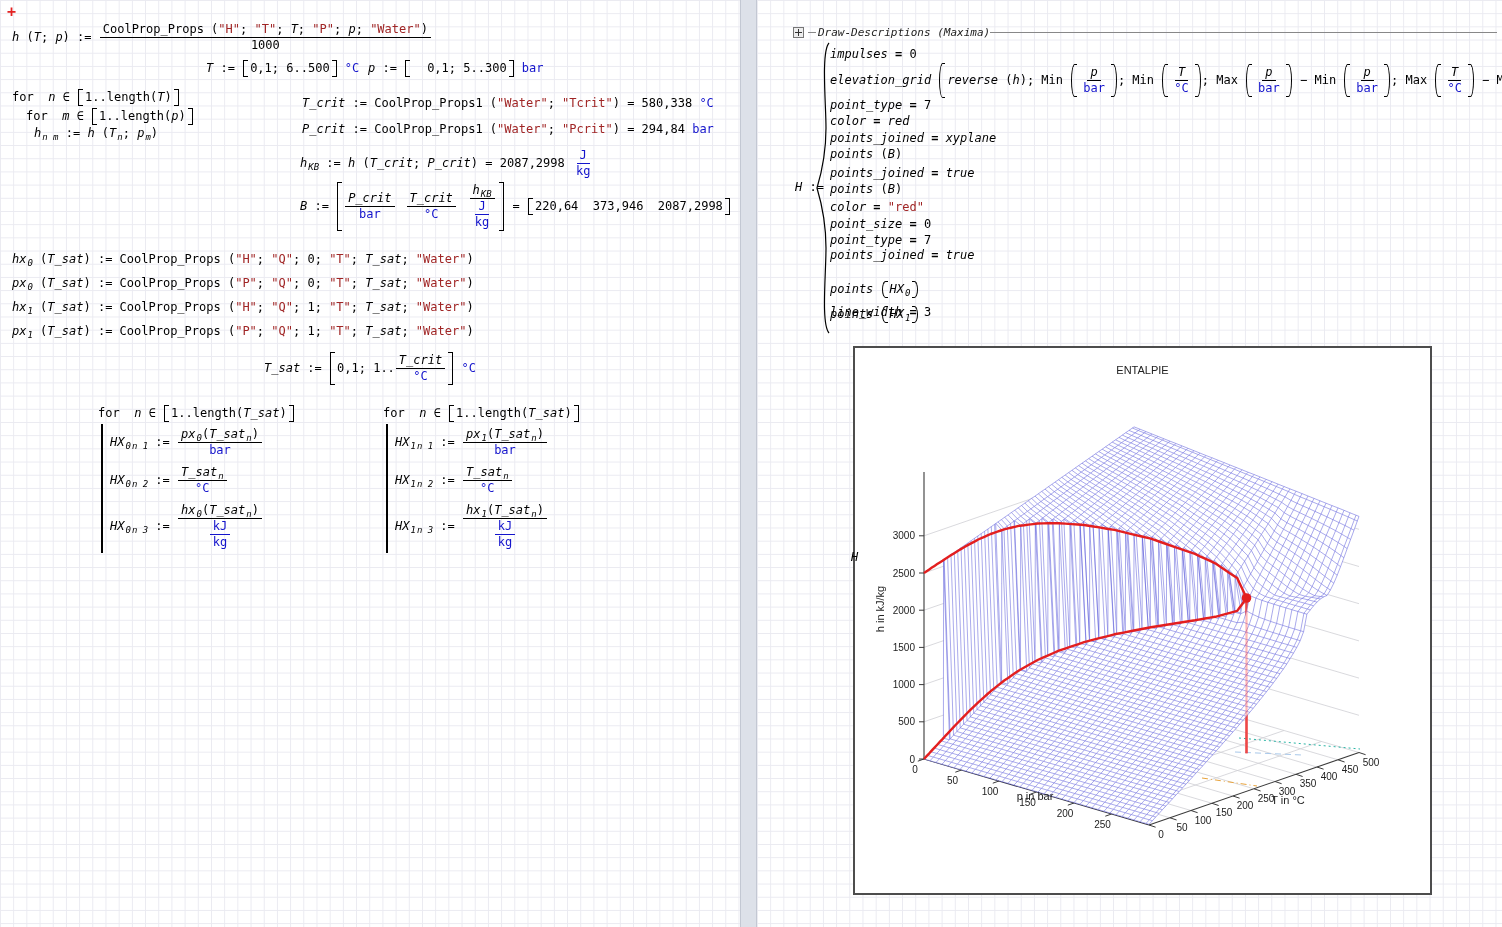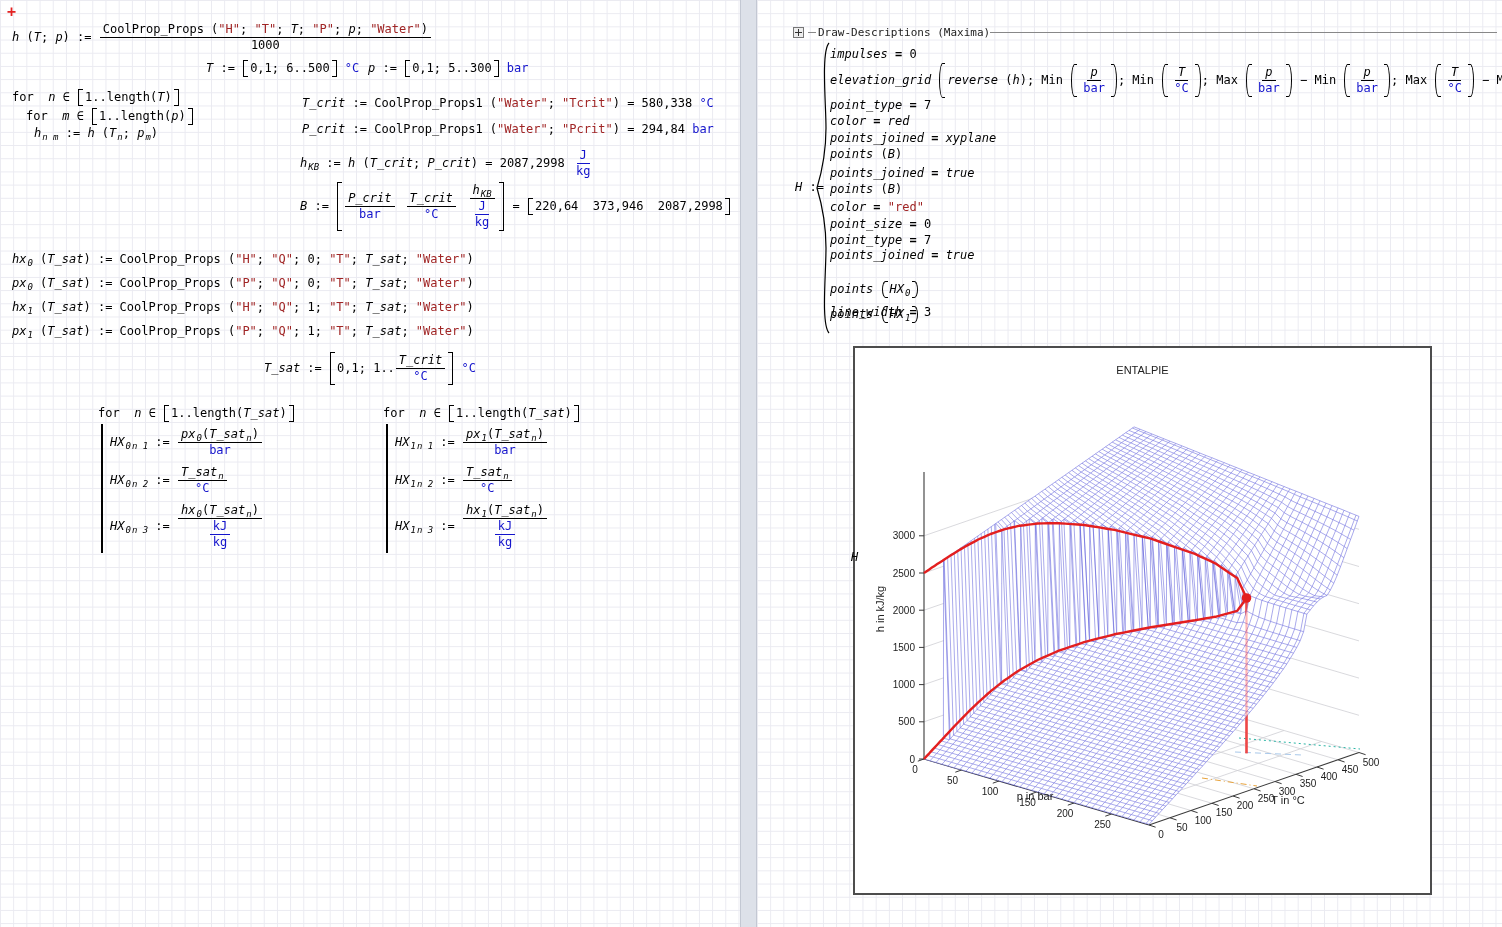--- a/index.html
+++ b/index.html
@@ -30,42 +30,42 @@
   .bkl{border-right:none;margin:0 2px 0 1px;}
   .bkr{border-left:none;margin:0 1px 0 2px;}
   .pp{width:5px;align-self:stretch;border:1.2px solid #000;min-height:14px;}
   .ppl{border-right:none;border-radius:60% 0 0 60%/50% 0 0 50%;margin:0 2px 0 1px;}
   .ppr{border-left:none;border-radius:0 60% 60% 0/0 50% 50% 0;margin:0 1px 0 2px;}
   .grp{display:inline-flex;align-items:center;}
   .loopbody{border-left:2px solid #000;margin-left:3px;margin-top:2px;padding:3px 0 3px 7px;
     display:flex;flex-direction:column;gap:7px;align-items:flex-start;}
   .loopwrap{display:flex;flex-direction:column;align-items:flex-start;}
   
-  #area-header{left:793px;top:26px;display:flex;align-items:center;font-size:11px;color:#222;}
+  #area-header{left:793px;top:26px;display:flex;align-items:center;font-size:11px;color:#222;font-style:italic;}
   #collapse-icon{width:9px;height:9px;border:1px solid #777;background:#eee;display:inline-block;position:relative;margin-right:2px;}
   #collapse-icon:before{content:"";position:absolute;left:1px;right:1px;top:3.5px;height:1px;background:#333;}
   #collapse-icon:after{content:"";position:absolute;top:1px;bottom:1px;left:3.5px;width:1px;background:#333;}
   #area-line{position:absolute;top:32px;left:990px;width:507px;height:0;border-top:1px solid #888;}
   #area-dash{width:8px;height:0;border-top:1px solid #888;margin:0 2px;}
   
   #plot-frame{left:853px;top:346px;width:579px;height:549px;background:#fff;border:2px solid #4d4d4d;box-sizing:border-box;}
   #plot-svg{position:absolute;left:0;top:0;}
   .plot-label{position:absolute;font-family:"Liberation Sans","DejaVu Sans",sans-serif;font-size:11px;color:#222;text-align:center;}
   #plot-caption{left:851px;top:896px;font-size:12px;font-style:italic;color:#000;}
   #cursor-plus{left:7px;top:6px;color:#e32222;font-size:15px;font-weight:bold;line-height:12px;}
 </style>
 </head>
 <body>
 
 <div class="page" id="pageL">
   <div class="abs" id="cursor-plus">+</div>
   <div id="formulas-left">
       <div class="mrow abs" style="left: 12px; top: 22px;"><span class="v">h</span><span> (</span><span class="v">T</span><span>; </span><span class="v">p</span><span>) := </span><span class="fr"><span class="nu"><span>CoolProp_Props </span><span>(</span><span class="s">"H"</span><span>; </span><span class="s">"T"</span><span>; </span><span class="v">T</span><span>; </span><span class="s">"P"</span><span>; </span><span class="v">p</span><span>; </span><span class="s">"Water"</span><span>)</span></span><span class="de"><span>1000</span></span></span></div>
       <div class="mrow abs" style="left: 206px; top: 60px;"><span class="v">T</span><span> := </span><span class="grp"><span class="bk bkl"></span><span class="grp" style="padding: 1px 0px;"><span>0,1; 6..500</span></span><span class="bk bkr"></span></span><span> </span><span class="u">°C</span></div>
-      <div class="mrow abs" style="left: 368px; top: 60px;"><span class="v">p</span><span> := </span><span class="grp"><span class="bk bkl"></span><span class="grp" style="padding: 1px 0px;"><span>0,1; 5..300</span></span><span class="bk bkr"></span></span><span> </span><span class="u">bar</span></div>
+      <div class="mrow abs" style="left: 368px; top: 60px;"><span class="v">p</span><span> := </span><span class="grp"><span class="bk bkl"></span><span class="grp" style="padding: 1px 0px; margin-left: 15px;"><span>0,1; 5..300</span></span><span class="bk bkr"></span></span><span> </span><span class="u">bar</span></div>
       <div class="mrow abs" style="left: 12px; top: 89px;"><span>for  </span><span class="v">n</span><span> ∈ </span><span class="grp"><span class="bk bkl"></span><span class="grp" style="padding: 1px 0px;"><span>1..length</span><span>(</span><span class="v">T</span><span>)</span></span><span class="bk bkr"></span></span></div>
       <div class="mrow abs" style="left: 26px; top: 108px;"><span>for  </span><span class="v">m</span><span> ∈ </span><span class="grp"><span class="bk bkl"></span><span class="grp" style="padding: 1px 0px;"><span>1..length</span><span>(</span><span class="v">p</span><span>)</span></span><span class="bk bkr"></span></span></div>
       <div class="mrow abs" style="left: 34px; top: 126px;"><span class="sub"><span class="grp"><span class="v">h</span></span><span class="sb v"><span class="v">n m</span></span></span><span> := </span><span class="v">h</span><span> (</span><span class="sub"><span class="grp"><span class="v">T</span></span><span class="sb v"><span class="v">n</span></span></span><span>; </span><span class="sub"><span class="grp"><span class="v">p</span></span><span class="sb v"><span class="v">m</span></span></span><span>)</span></div>
       <div class="mrow abs" style="left: 302px; top: 96px;"><span class="v">T_crit</span><span> := CoolProp_Props1 (</span><span class="s">"Water"</span><span>; </span><span class="s">"Tcrit"</span><span>) = 580,338 </span><span class="u">°C</span></div>
       <div class="mrow abs" style="left: 302px; top: 122px;"><span class="v">P_crit</span><span> := CoolProp_Props1 (</span><span class="s">"Water"</span><span>; </span><span class="s">"Pcrit"</span><span>) = 294,84 </span><span class="u">bar</span></div>
       <div class="mrow abs" style="left: 300px; top: 148px;"><span class="sub"><span class="grp"><span class="v">h</span></span><span class="sb v"><span class="v">KB</span></span></span><span> := </span><span class="v">h</span><span> (</span><span class="v">T_crit</span><span>; </span><span class="v">P_crit</span><span>) = 2087,2998 </span><span class="fr uf"><span class="nu"><span class="u">J</span></span><span class="de"><span class="u">kg</span></span></span></div>
       <div class="mrow abs" style="left: 300px; top: 182px;"><span class="v">B</span><span> := </span><span class="grp"><span class="bk bkl"></span><span class="grp" style="padding: 1px 0px;"><span class="fr"><span class="nu"><span class="v">P_crit</span></span><span class="de"><span class="u">bar</span></span></span><span style="display: inline-block; width: 10px;"></span><span class="fr"><span class="nu"><span class="v">T_crit</span></span><span class="de"><span class="u">°C</span></span></span><span style="display: inline-block; width: 10px;"></span><span class="fr"><span class="nu"><span class="sub"><span class="grp"><span class="v">h</span></span><span class="sb v"><span class="v">KB</span></span></span></span><span class="de"><span class="fr uf"><span class="nu"><span class="u">J</span></span><span class="de"><span class="u">kg</span></span></span></span></span></span><span class="bk bkr"></span></span><span> = </span><span class="grp"><span class="bk bkl"></span><span class="grp" style="padding: 1px 0px;"><span>220,64  373,946  2087,2998</span></span><span class="bk bkr"></span></span></div>
       <div class="mrow abs" style="left: 12px; top: 252px;"><span class="sub"><span class="grp"><span class="v">hx</span></span><span class="sb v"><span class="v">0</span></span></span><span> (</span><span class="v">T_sat</span><span>) := CoolProp_Props (</span><span class="s">"H"</span><span>; </span><span class="s">"Q"</span><span>; 0; </span><span class="s">"T"</span><span>; </span><span class="v">T_sat</span><span>; </span><span class="s">"Water"</span><span>)</span></div>
       <div class="mrow abs" style="left: 12px; top: 276px;"><span class="sub"><span class="grp"><span class="v">px</span></span><span class="sb v"><span class="v">0</span></span></span><span> (</span><span class="v">T_sat</span><span>) := CoolProp_Props (</span><span class="s">"P"</span><span>; </span><span class="s">"Q"</span><span>; 0; </span><span class="s">"T"</span><span>; </span><span class="v">T_sat</span><span>; </span><span class="s">"Water"</span><span>)</span></div>
       <div class="mrow abs" style="left: 12px; top: 300px;"><span class="sub"><span class="grp"><span class="v">hx</span></span><span class="sb v"><span class="v">1</span></span></span><span> (</span><span class="v">T_sat</span><span>) := CoolProp_Props (</span><span class="s">"H"</span><span>; </span><span class="s">"Q"</span><span>; 1; </span><span class="s">"T"</span><span>; </span><span class="v">T_sat</span><span>; </span><span class="s">"Water"</span><span>)</span></div>

